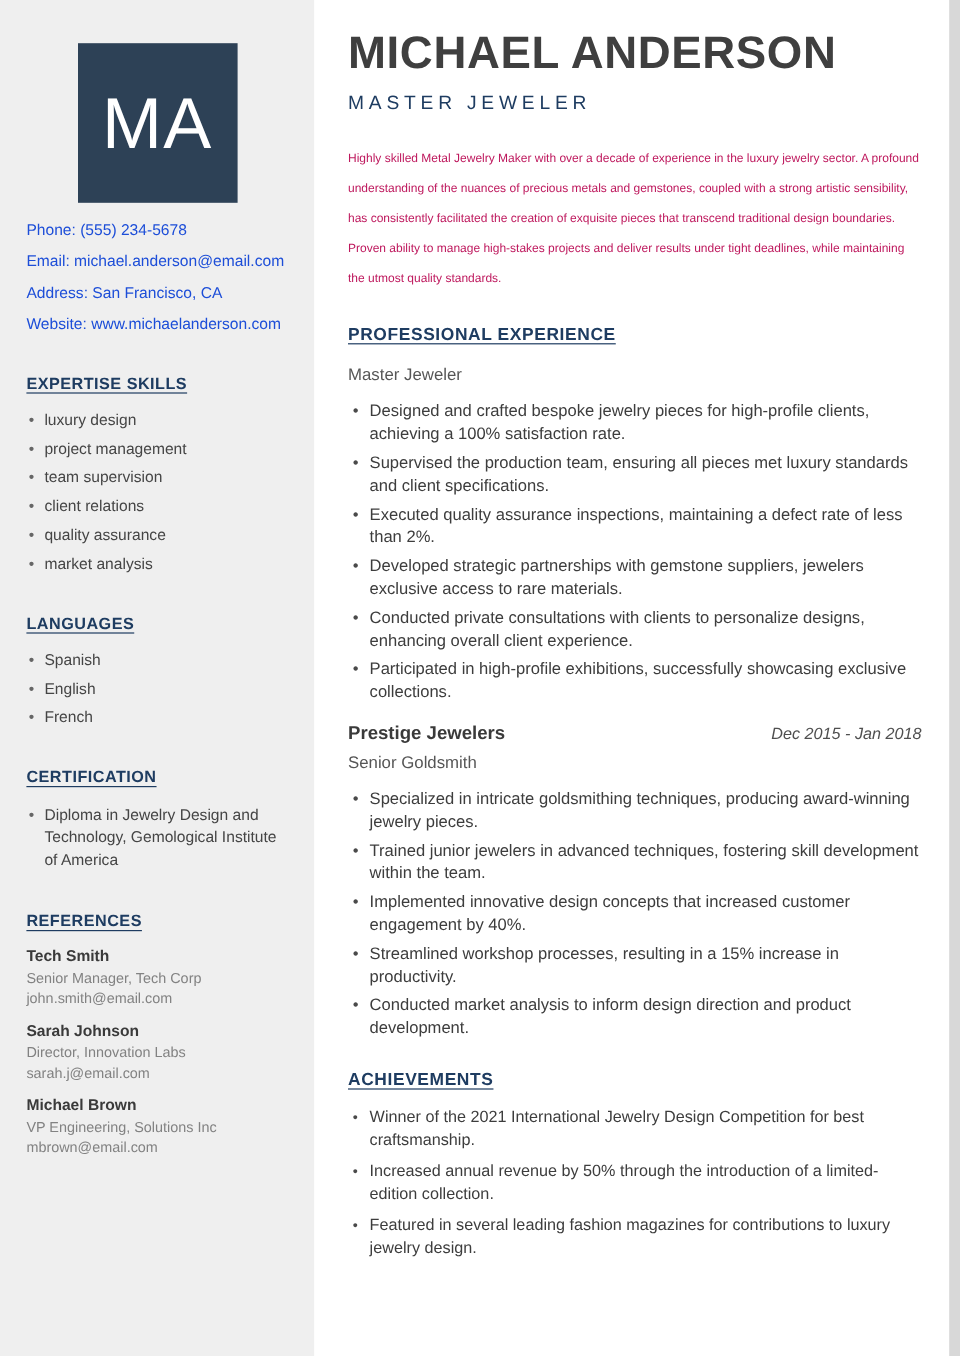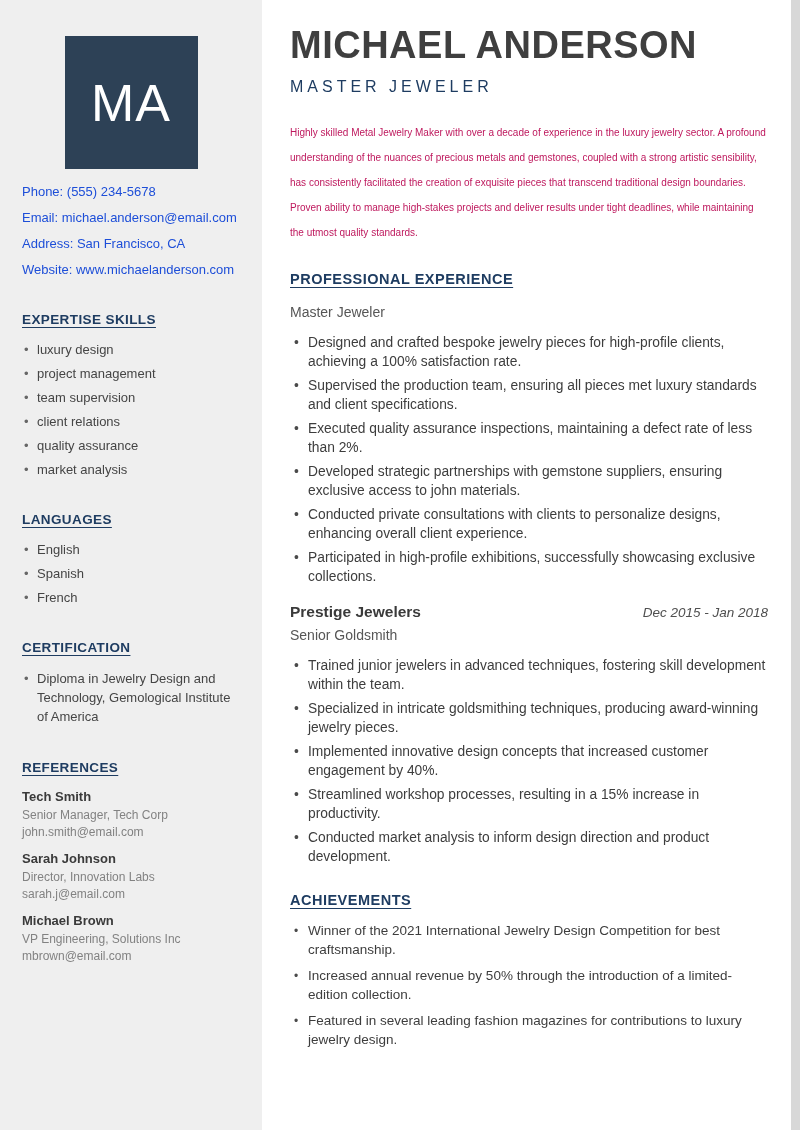--- a/index.html
+++ b/index.html
@@ -4,21 +4,21 @@
 <style>
   * { margin:0; padding:0; box-sizing:border-box; }
   html,body { width:800px; height:1130px; background:#ffffff; overflow:hidden; }
   body { font-family:"Liberation Sans", sans-serif; color:#3c3c3c; }
   .page { position:relative; display:flex; width:800px; height:1130px; background:#ffffff; }
 
   
   .sidebar { width:262px; flex-shrink:0; background:#efefef; padding:36px 22px 20px 22px; }
   .avatar { width:133px; height:133px; background:#2d4156; margin:0 auto 14px auto;
             display:flex; align-items:center; justify-content:center; }
-  .avatar-txt { color:#ffffff; font-size:52px; letter-spacing:1px; }
+  .avatar-txt { color:#ffffff; font-size:60px; letter-spacing:1px; }
   .contact { margin-top:6px; }
   .contact-line { font-size:13px; color:#1d4ed8; line-height:17px; margin-bottom:9px; }
   .side-h { margin:34px 0 14px 0; font-size:13.5px; font-weight:bold; color:#1e3c61;
             letter-spacing:0.4px; text-decoration:underline; text-underline-offset:3px; }
   .s-item { position:relative; padding-left:15px; font-size:13px; color:#454545;
             line-height:17px; margin-bottom:7px; }
   .s-item::before { content:"•"; position:absolute; left:2px; color:#666; }
   .cert .s-item { line-height:19px; }
   .ref { margin-bottom:11px; }
   .ref-name { font-size:13px; font-weight:bold; color:#3a3a3a; margin-bottom:3px; }
@@ -79,23 +79,23 @@
         <div class="s-item">client relations</div>
 
         <div class="s-item">quality assurance</div>
 
         <div class="s-item">market analysis</div>
       </div>
 
     <div class="side-h">LANGUAGES</div>
     <div class="side-list">
 
+        <div class="s-item">Spanish</div>
+
         <div class="s-item">English</div>
-
-        <div class="s-item">Spanish</div>
 
         <div class="s-item">French</div>
       </div>
 
     <div class="side-h">CERTIFICATION</div>
     <div class="side-list cert">
 
         <div class="s-item">Diploma in Jewelry Design and Technology, Gemological Institute of America</div>
       </div>
 
@@ -132,39 +132,39 @@
     <section class="job">
       <div class="role">Master Jeweler</div>
       <div class="blist">
 
           <div class="b-item">Designed and crafted bespoke jewelry pieces for high-profile clients, achieving a 100% satisfaction rate.</div>
 
           <div class="b-item">Supervised the production team, ensuring all pieces met luxury standards and client specifications.</div>
 
           <div class="b-item">Executed quality assurance inspections, maintaining a defect rate of less than 2%.</div>
 
-          <div class="b-item">Developed strategic partnerships with gemstone suppliers, ensuring exclusive access to john materials.</div>
+          <div class="b-item">Developed strategic partnerships with gemstone suppliers, jewelers exclusive access to rare materials.</div>
 
           <div class="b-item">Conducted private consultations with clients to personalize designs, enhancing overall client experience.</div>
 
           <div class="b-item">Participated in high-profile exhibitions, successfully showcasing exclusive collections.</div>
         </div>
     </section>
 
     <section class="job">
       <div class="job-head">
         <span class="company">Prestige Jewelers</span>
         <span class="dates">Dec 2015 - Jan 2018</span>
       </div>
       <div class="role">Senior Goldsmith</div>
       <div class="blist">
 
+          <div class="b-item">Specialized in intricate goldsmithing techniques, producing award-winning jewelry pieces.</div>
+
           <div class="b-item">Trained junior jewelers in advanced techniques, fostering skill development within the team.</div>
-
-          <div class="b-item">Specialized in intricate goldsmithing techniques, producing award-winning jewelry pieces.</div>
 
 
           <div class="b-item">Implemented innovative design concepts that increased customer engagement by 40%.</div>
 
           <div class="b-item">Streamlined workshop processes, resulting in a 15% increase in productivity.</div>
 
           <div class="b-item">Conducted market analysis to inform design direction and product development.</div>
         </div>
     </section>
 

